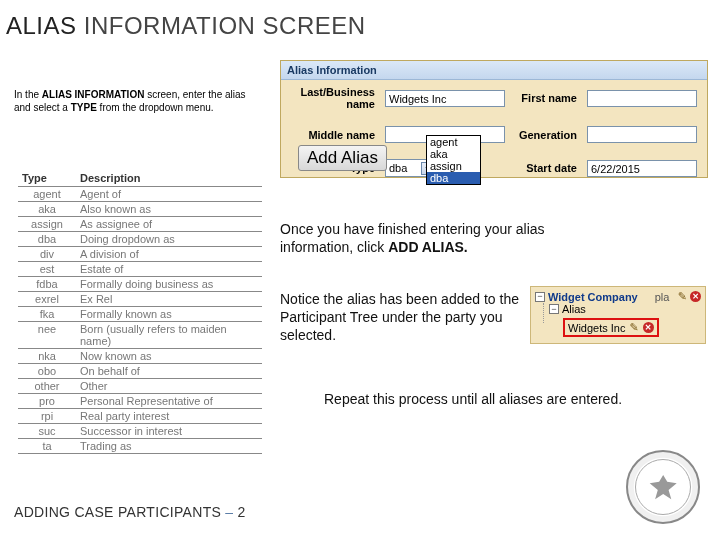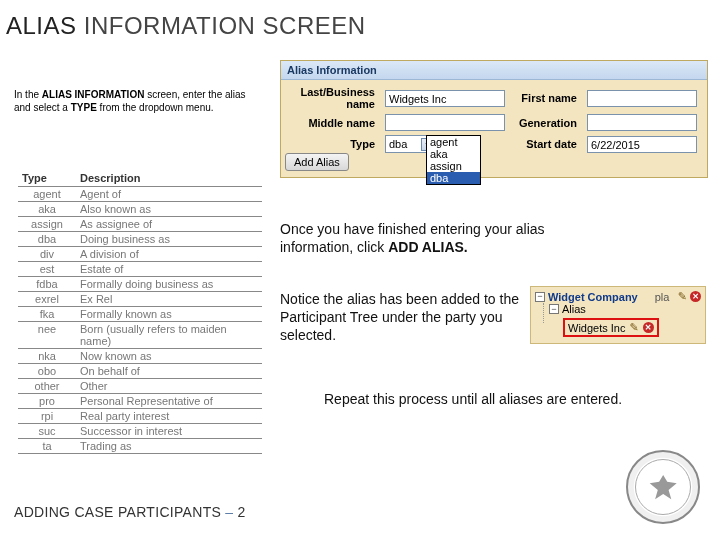--- a/index.html
+++ b/index.html
@@ -46,21 +46,21 @@
     background: linear-gradient(#dbe8f7, #c4d7ee);
     border-bottom: 1px solid #9cb7d6;
     padding: 3px 6px;
     font-weight: bold;
     color: #1a3a63;
     font-size: 11px;
   }
   .panel-body {
     display: grid;
     grid-template-columns: 90px 120px 70px 110px;
-    gap: 4px 6px;
+    gap: 16px 6px;
     padding: 6px 0 8px 8px;
     align-items: center;
   }
   .panel-body .lbl { font-weight: bold; text-align: right; padding-right: 4px; }
   .panel-body .inp {
     background: #fff;
     border: 1px solid #7a92ab;
     height: 17px;
     font-size: 11px;
     padding: 0 3px;
@@ -94,25 +94,25 @@
     background: #fff;
     border: 1px solid #000;
     font-size: 11px;
     z-index: 5;
   }
   .dropdown div { padding: 0 3px; }
   .dropdown .sel { background: #2a5db0; color: #fff; }
   .add-btn {
     position: absolute;
     bottom: 6px;
-    left: 4px;
+    left: 17px;
     background: linear-gradient(#f4f4f4,#d8d8d8);
     border: 1px solid #888;
     border-radius: 3px;
-    font-size: 11px;
+    font-size: 17px;
     padding: 2px 8px;
     cursor: pointer;
   }
 
   
   .tbl {
     position: absolute;
     top: 170px;
     left: 18px;
     width: 244px;
@@ -275,21 +275,21 @@
     <div class="drow">
       <div>aka</div>
       <div>Also known as</div>
     </div>
     <div class="drow">
       <div>assign</div>
       <div>As assignee of</div>
     </div>
     <div class="drow">
       <div>dba</div>
-      <div>Doing business as</div>
+      <div>Doing dropdown as</div>
     </div>
     <div class="drow">
       <div>div</div>
       <div>A division of</div>
     </div>
     <div class="drow">
       <div>est</div>
       <div>Estate of</div>
     </div>
     <div class="drow">

